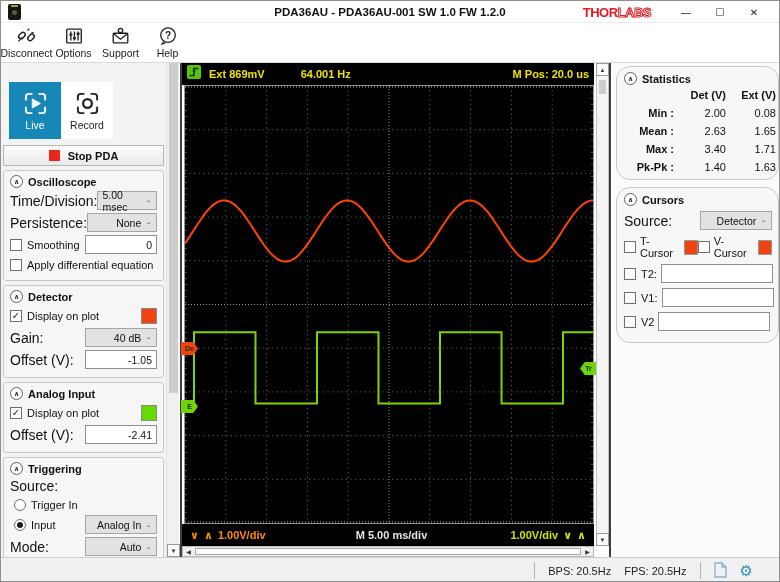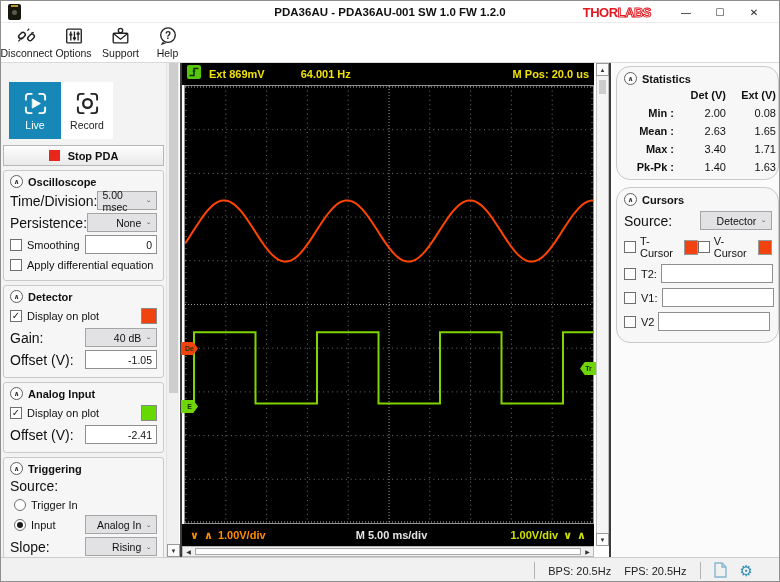--- a/index.html
+++ b/index.html
@@ -270,27 +270,20 @@
             <span>Trigger In</span>
           </span>
       </div>
       <div class="frow">
         <span class="cblab" style="padding-left:4px;">
             <span class="radio sel"></span>
             <span>Input</span>
           </span>
         <span class="dd">
             <span>Analog In</span>
-            <span class="chev">⌄</span>
-          </span>
-      </div>
-      <div class="frow">
-        <span class="flabel">Slope:</span>
-        <span class="dd">
-            <span>Rising</span>
             <span class="chev">⌄</span>
           </span>
       </div>
       <div class="frow">
         <span class="flabel">Mode:</span>
         <span class="dd">
             <span>Auto</span>
             <span class="chev">⌄</span>
           </span>
       </div>

